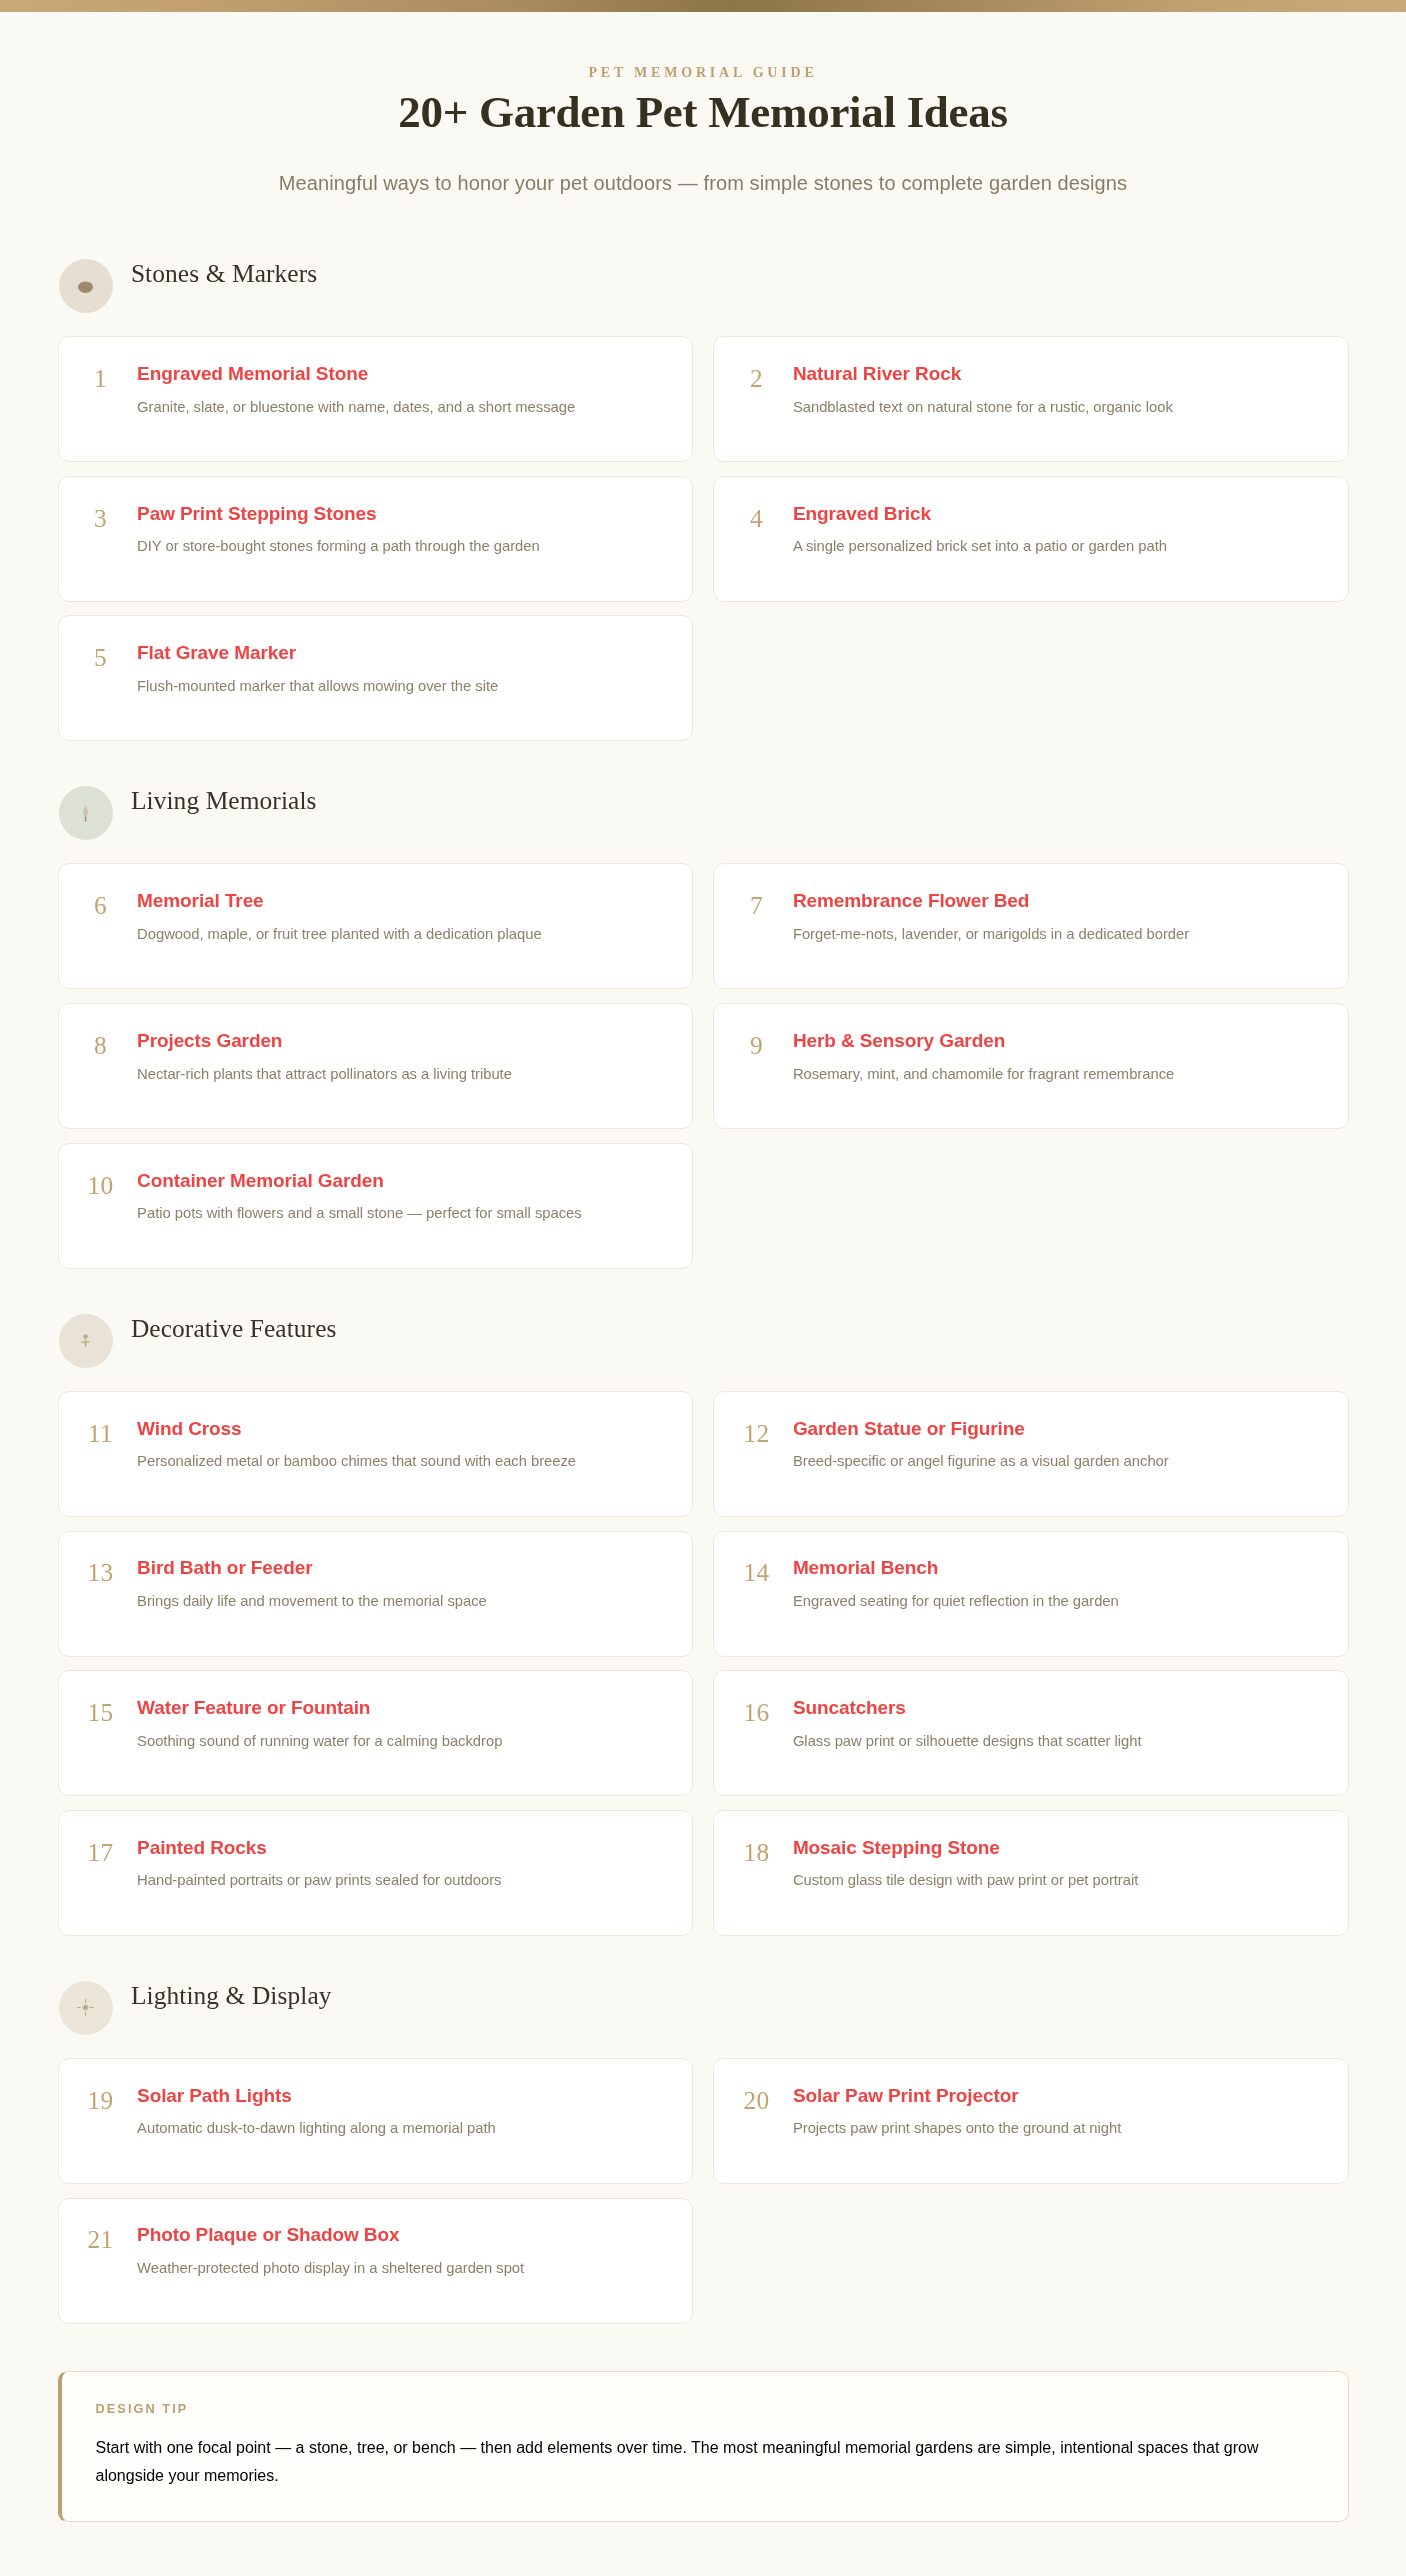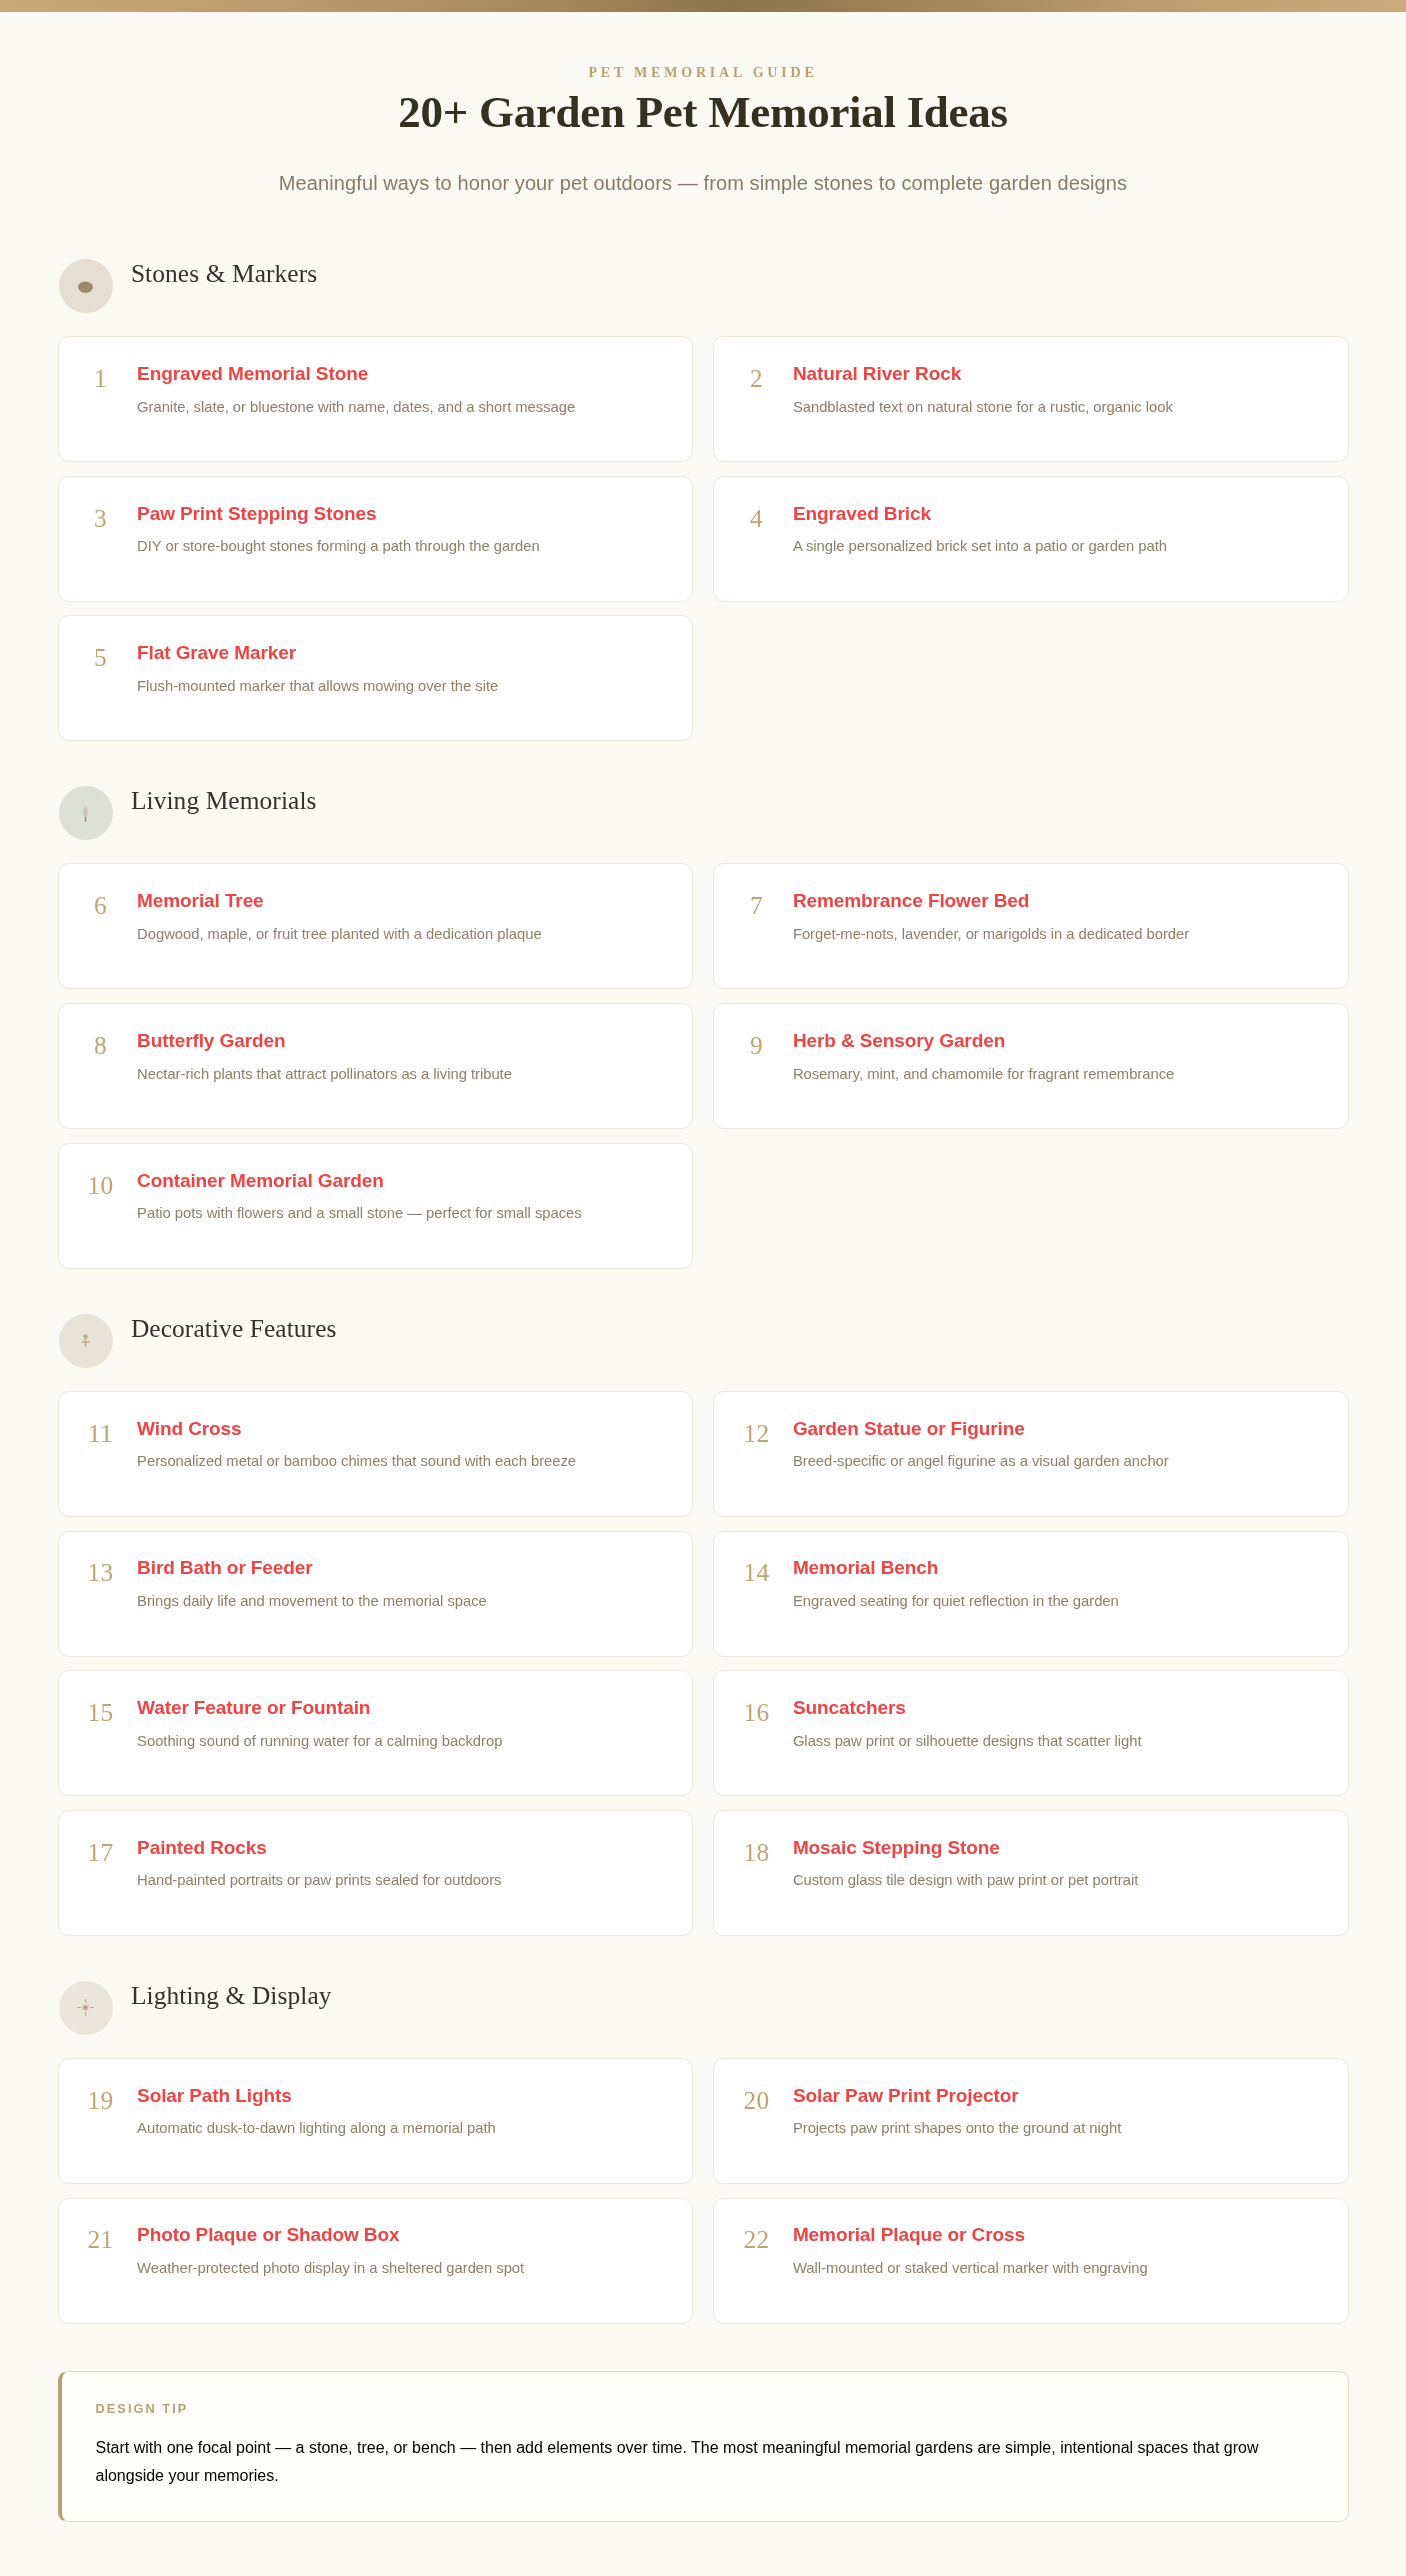--- a/index.html
+++ b/index.html
@@ -280,21 +280,21 @@
         <div class="card">
           <div class="card-num">7</div>
           <div class="card-body">
             <div class="card-title">Remembrance Flower Bed</div>
             <div class="card-desc">Forget-me-nots, lavender, or marigolds in a dedicated border</div>
           </div>
         </div>
         <div class="card">
           <div class="card-num">8</div>
           <div class="card-body">
-            <div class="card-title">Butterfly Garden</div>
+            <div class="card-title">Projects Garden</div>
             <div class="card-desc">Nectar-rich plants that attract pollinators as a living tribute</div>
           </div>
         </div>
         <div class="card">
           <div class="card-num">9</div>
           <div class="card-body">
             <div class="card-title">Herb &amp; Sensory Garden</div>
             <div class="card-desc">Rosemary, mint, and chamomile for fragrant remembrance</div>
           </div>
         </div>
@@ -408,27 +408,20 @@
             <div class="card-desc">Projects paw print shapes onto the ground at night</div>
           </div>
         </div>
         <div class="card">
           <div class="card-num">21</div>
           <div class="card-body">
             <div class="card-title">Photo Plaque or Shadow Box</div>
             <div class="card-desc">Weather-protected photo display in a sheltered garden spot</div>
           </div>
         </div>
-        <div class="card">
-          <div class="card-num">22</div>
-          <div class="card-body">
-            <div class="card-title">Memorial Plaque or Cross</div>
-            <div class="card-desc">Wall-mounted or staked vertical marker with engraving</div>
-          </div>
-        </div>
       </div>
     </section>
 
     <div class="tip">
       <div class="tip-label">DESIGN TIP</div>
       <div class="tip-text">Start with one focal point — a stone, tree, or bench — then add elements over time. The most meaningful memorial gardens are simple, intentional spaces that grow alongside your memories.</div>
     </div>
 
   </main>
 

